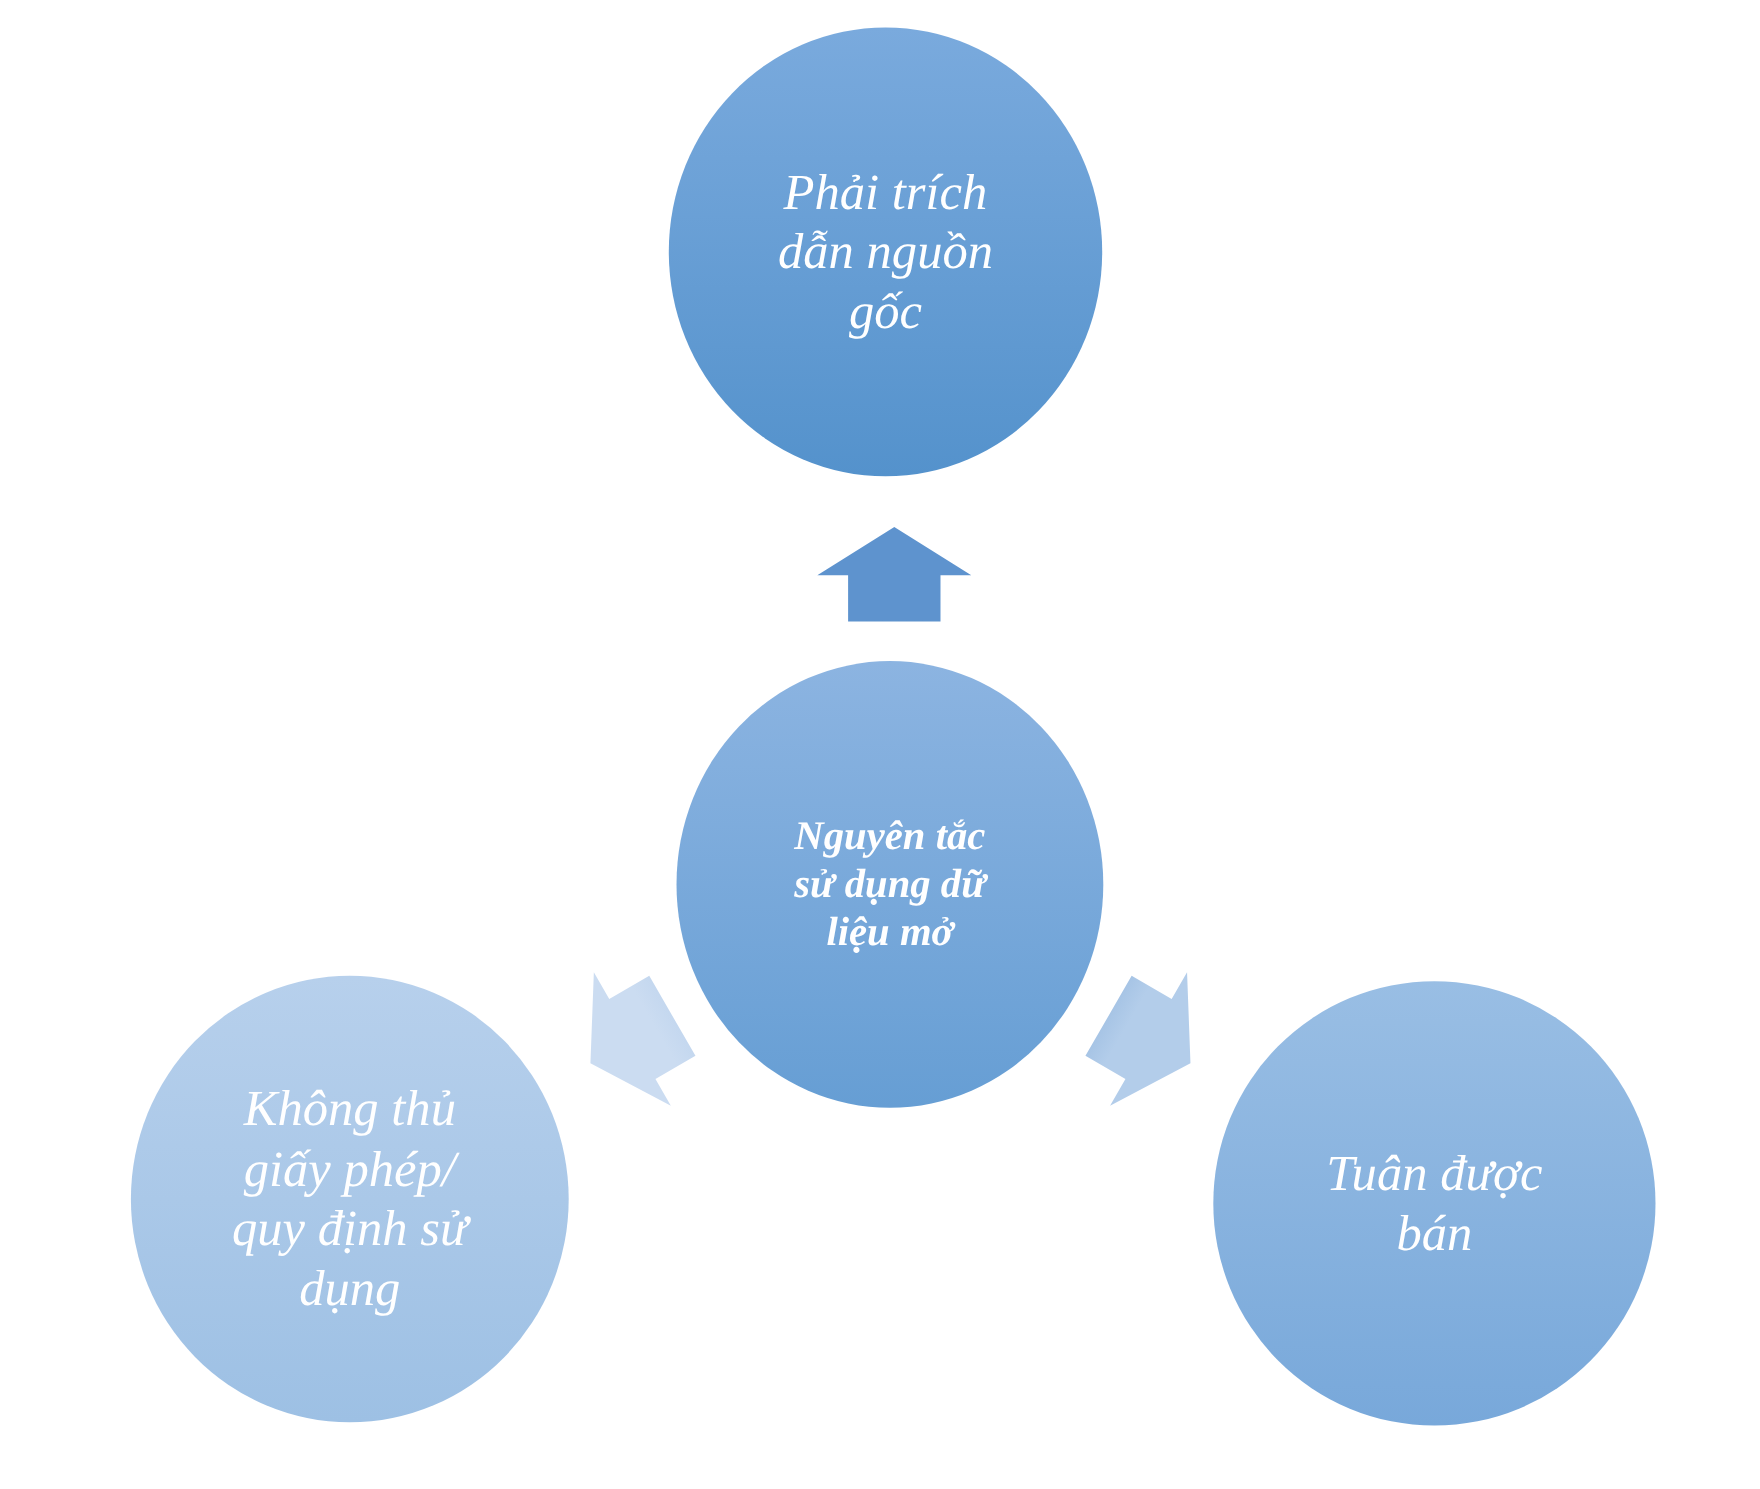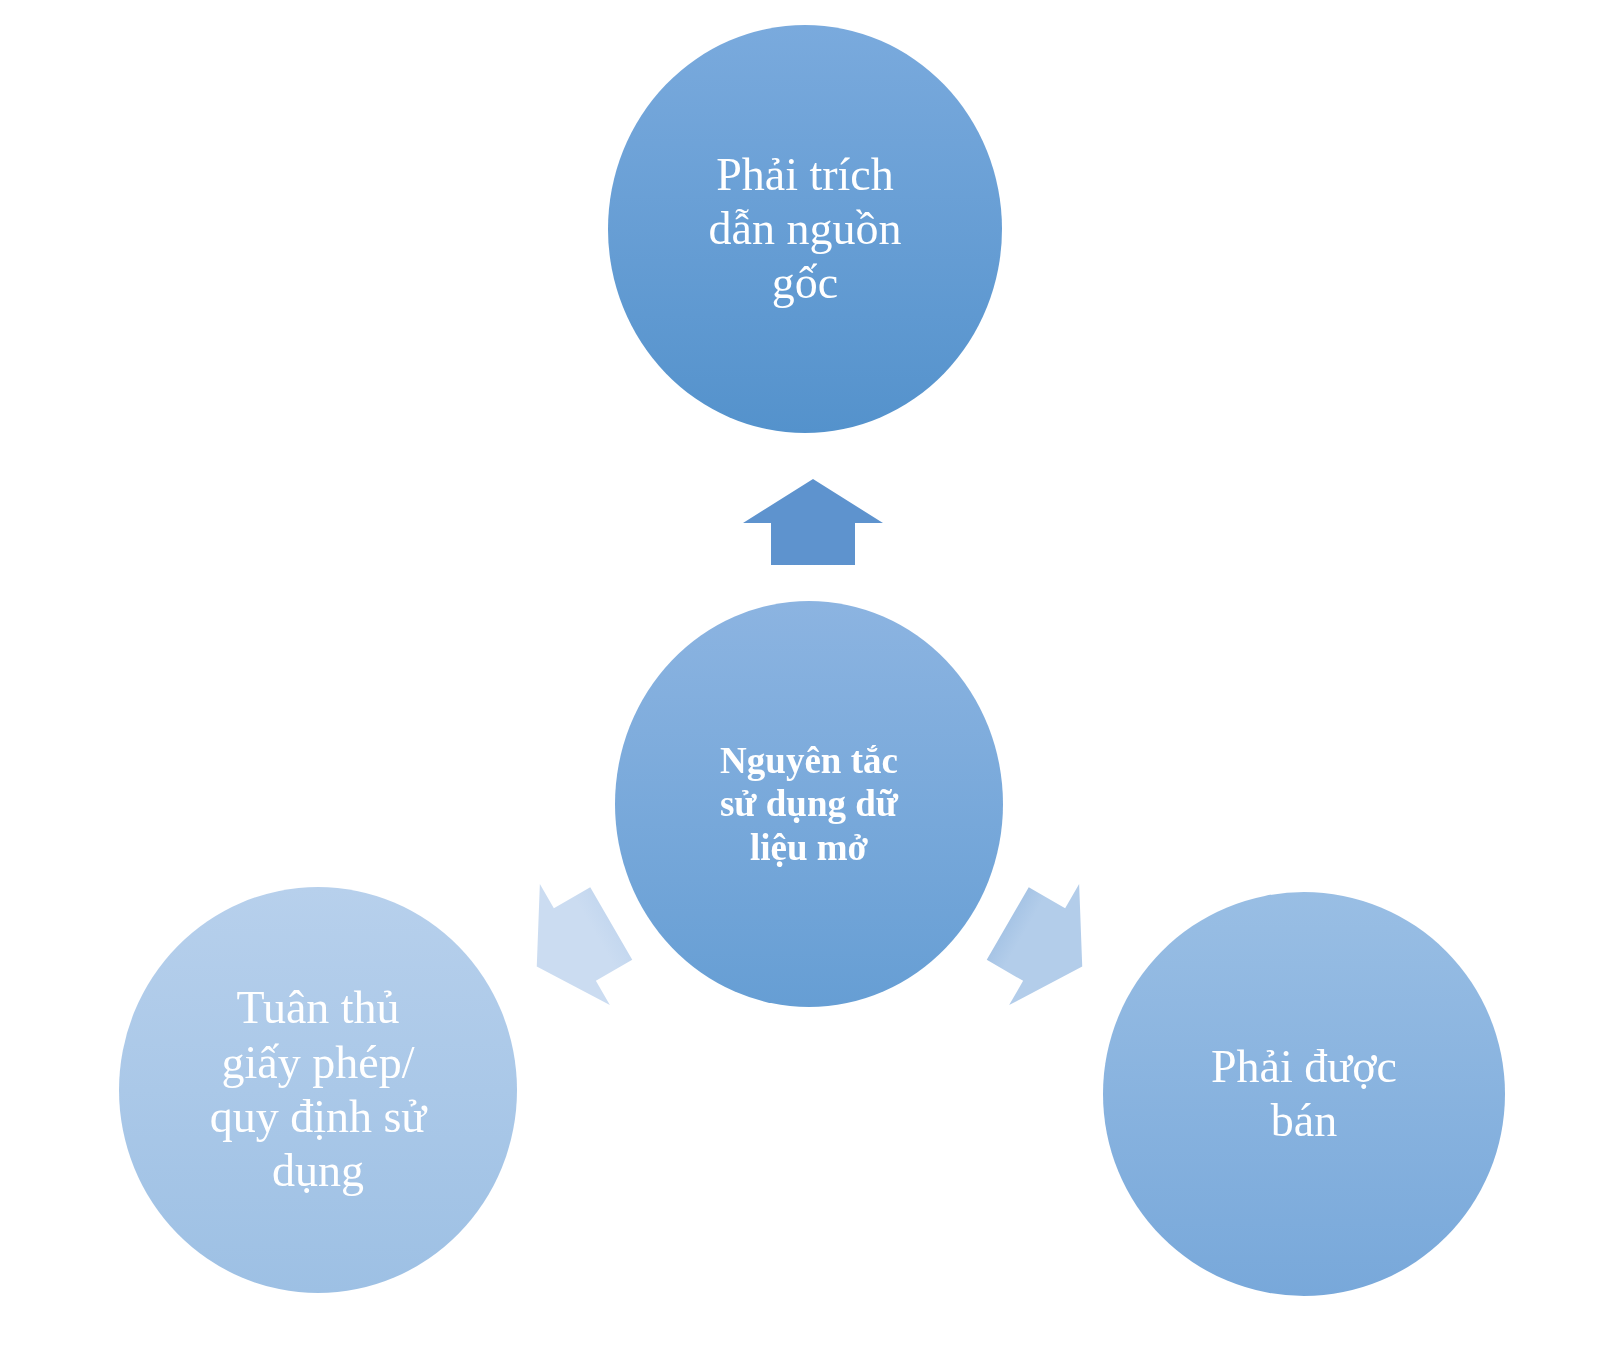--- a/index.html
+++ b/index.html
@@ -16,20 +16,21 @@
     overflow: hidden;
   }
   .node {
     position: absolute;
     border-radius: 50%;
     display: flex;
     align-items: center;
     justify-content: center;
     text-align: center;
     color: #ffffff;
+    font-style: italic;
   }
   .node .label {
     white-space: pre-line;
     padding: 0 28px;
   }
   .node-top {
     left: 608px; top: 25px; width: 394px; height: 408px;
     background: linear-gradient(to bottom, #7aaadd 0%, #5492cc 100%);
     font-size: 46px; line-height: 1.18;
   }
@@ -68,28 +69,28 @@
 gốc</div>
   </div>
 
   <div class="node node-center">
     <div class="label">Nguyên tắc
 sử dụng dữ
 liệu mở</div>
   </div>
 
   <div class="node node-left">
-    <div class="label">Tuân thủ
+    <div class="label">Không thủ
 giấy phép/
 quy định sử
 dụng</div>
   </div>
 
   <div class="node node-right">
-    <div class="label">Phải được
+    <div class="label">Tuân được
 bán</div>
   </div>
 
   <svg class="arrow arrow-up" viewBox="0 0 170 170" xmlns="http://www.w3.org/2000/svg" aria-hidden="true">
     <defs>
       <linearGradient id="grad-arrow-up" gradientUnits="userSpaceOnUse" x1="85" y1="42" x2="85" y2="128">
         <stop offset="0" stop-color="#5e93ce"></stop>
         <stop offset="1" stop-color="#4076b8"></stop>
       </linearGradient>
     </defs>

